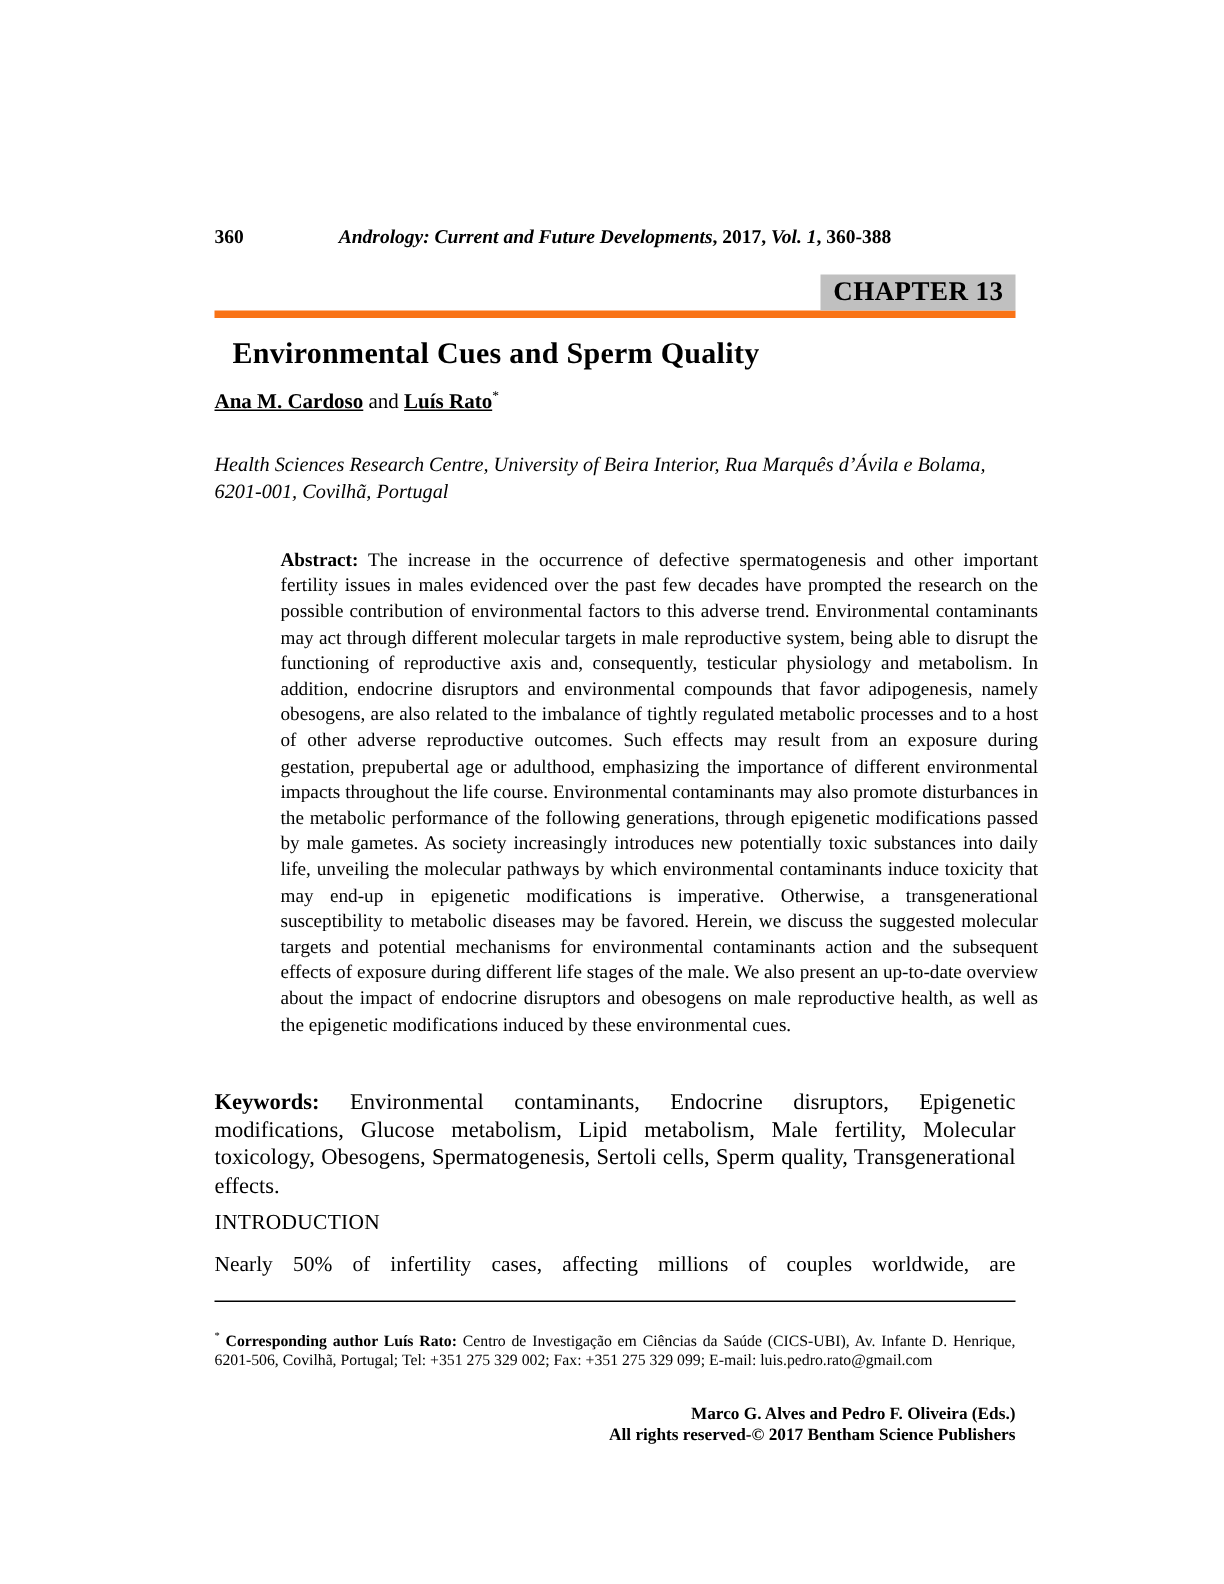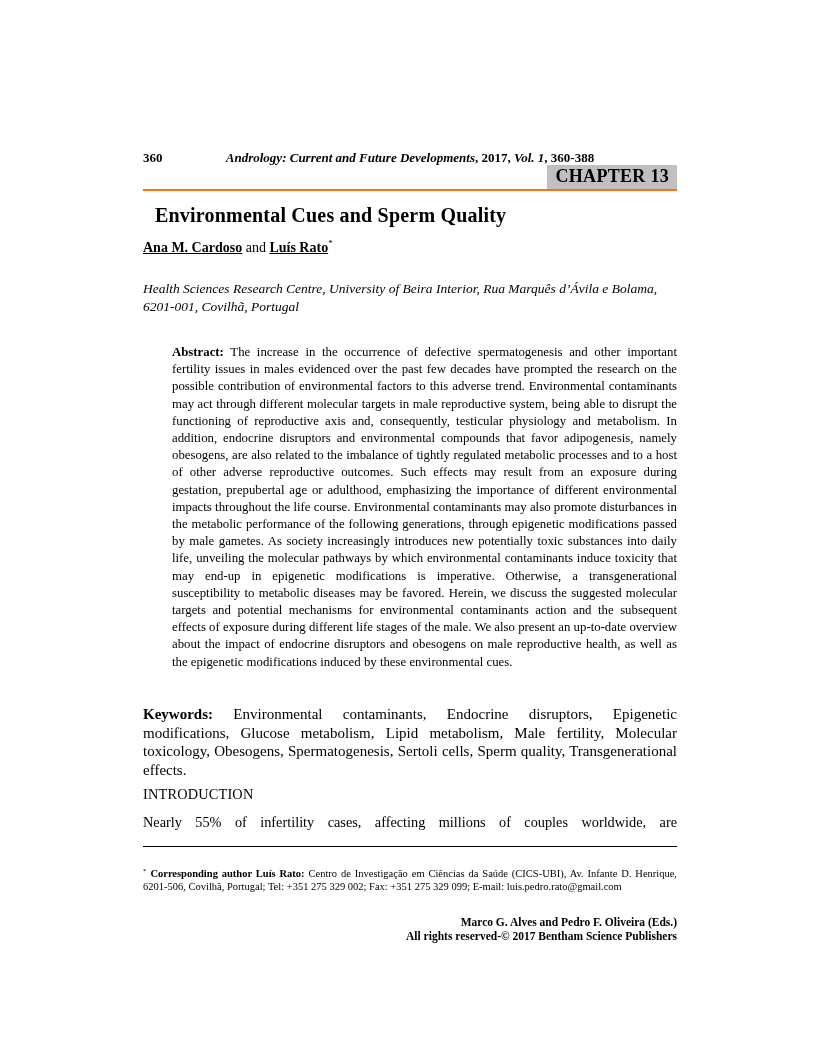--- a/index.html
+++ b/index.html
@@ -26,22 +26,22 @@
     text-align: center;
     font-size: 13px;
     font-weight: bold;
     line-height: 15px;
   }
   .page-number { position: absolute; left: 0; top: 0; font-style: normal; }
   .jr-it { font-style: italic; }
 
   
   .chapter-banner {
-    margin-top: 0;
-    border-bottom: 2px solid #f97316;
+    margin-top: 18px;
+    border-bottom: 5px solid #f97316;
     text-align: right;
   }
   .chapter-badge {
     display: inline-block;
     background: #c0c0c0;
     font-weight: bold;
     font-size: 18px;
     letter-spacing: 0.3px;
     padding: 1px 8px 2px 8px;
     vertical-align: bottom;
@@ -61,21 +61,21 @@
 
   .affiliation {
     margin-top: 23px;
     font-size: 13.5px;
     font-style: italic;
     line-height: 18px;
   }
 
   .abstract {
     margin-top: 28px;
-    margin-left: 29px;
+    margin-left: 44px;
     width: 505px;
     font-size: 12.8px;
     line-height: 17.2px;
     text-align: justify;
   }
   .bold-label { font-weight: bold; }
 
   .keywords {
     margin-top: 34px;
     font-size: 15px;
@@ -145,21 +145,21 @@
     <div class="abstract">
       <span class="bold-label">Abstract:</span><span> The increase in the occurrence of defective spermatogenesis and other important fertility issues in males evidenced over the past few decades have prompted the research on the possible contribution of environmental factors to this adverse trend. Environmental contaminants may act through different molecular targets in male reproductive system, being able to disrupt the functioning of reproductive axis and, consequently, testicular physiology and metabolism. In addition, endocrine disruptors and environmental compounds that favor adipogenesis, namely obesogens, are also related to the imbalance of tightly regulated metabolic processes and to a host of other adverse reproductive outcomes. Such effects may result from an exposure during gestation, prepubertal age or adulthood, emphasizing the importance of different environmental impacts throughout the life course. Environmental contaminants may also promote disturbances in the metabolic performance of the following generations, through epigenetic modifications passed by male gametes. As society increasingly introduces new potentially toxic substances into daily life, unveiling the molecular pathways by which environmental contaminants induce toxicity that may end-up in epigenetic modifications is imperative. Otherwise, a transgenerational susceptibility to metabolic diseases may be favored. Herein, we discuss the suggested molecular targets and potential mechanisms for environmental contaminants action and the subsequent effects of exposure during different life stages of the male. We also present an up-to-date overview about the impact of endocrine disruptors and obesogens on male reproductive health, as well as the epigenetic modifications induced by these environmental cues.</span>
     </div>
 
     <div class="keywords">
       <span class="bold-label">Keywords:</span><span> Environmental contaminants, Endocrine disruptors, Epigenetic modifications, Glucose metabolism, Lipid metabolism, Male fertility, Molecular toxicology, Obesogens, Spermatogenesis, Sertoli cells, Sperm quality, Transgenerational effects.</span>
     </div>
 
     <div class="section-heading">INTRODUCTION</div>
 
-    <div class="body-line">Nearly 55% of infertility cases, affecting millions of couples worldwide, are</div>
+    <div class="body-line">Nearly 50% of infertility cases, affecting millions of couples worldwide, are</div>
 
     <div class="footnote-divider"></div>
 
     <div class="footnote">
       <span class="footnote-sup">*</span><span class="bold-label"> Corresponding author Luís Rato:</span><span> Centro de Investigação em Ciências da Saúde (CICS-UBI), Av. Infante D. Henrique, 6201-506, Covilhã, Portugal; Tel: +351 275 329 002; Fax: +351 275 329 099; E-mail: luis.pedro.rato@gmail.com</span>
     </div>
 
     <div class="footer">
       <div>Marco G. Alves and Pedro F. Oliveira (Eds.)</div>
       <div>All rights reserved-© 2017 Bentham Science Publishers</div>

